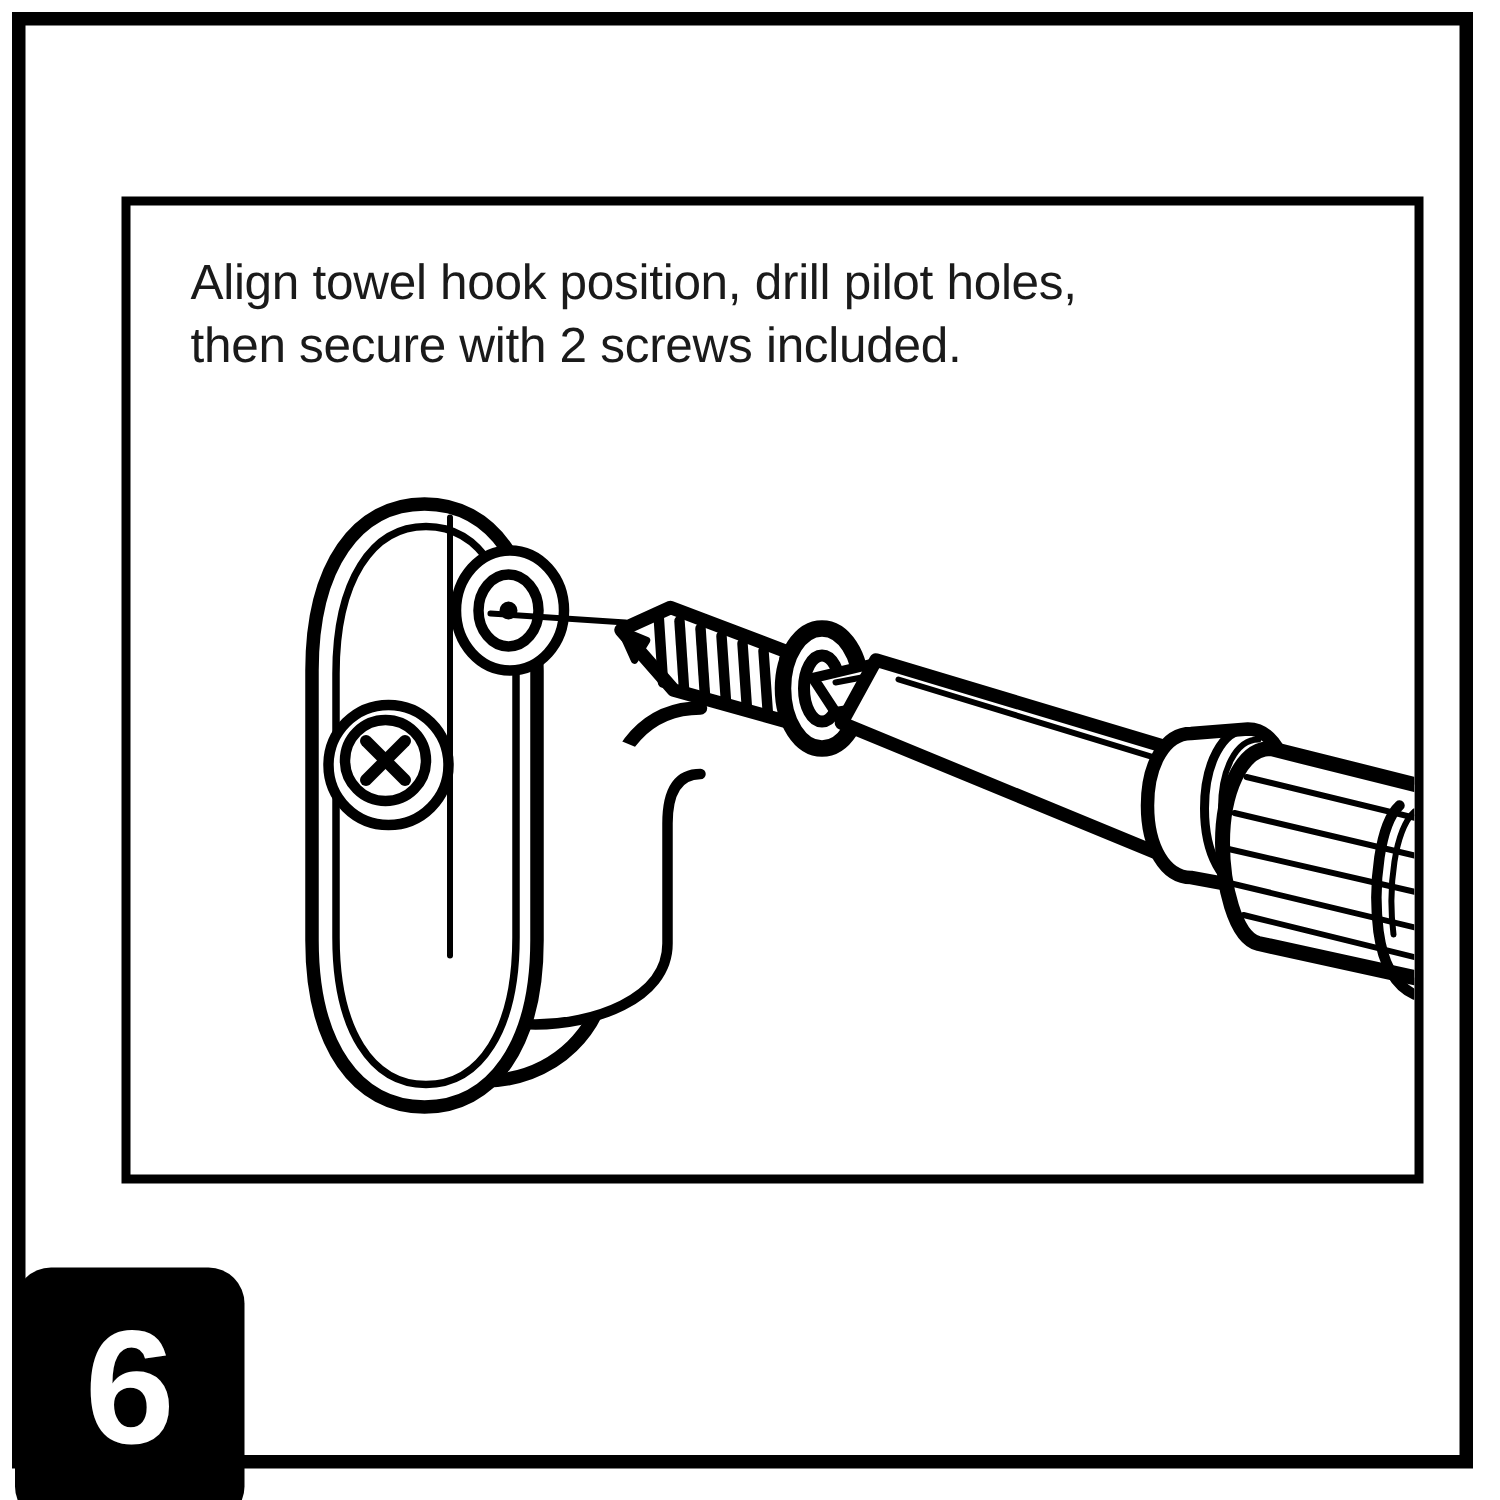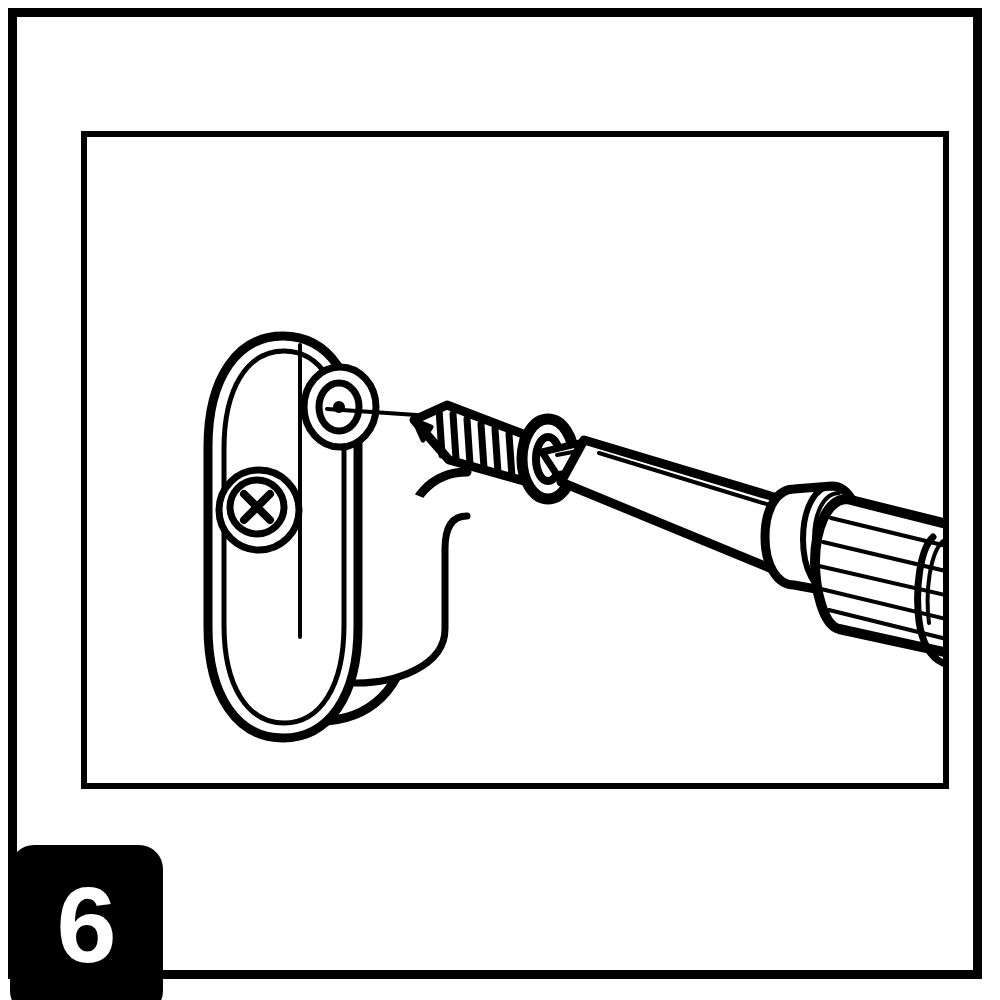--- a/index.html
+++ b/index.html
@@ -93,20 +93,22 @@
 </style>
 </head>
 <body>
 
 <div id="page">
 
   <div id="outer-frame">
 
     <div id="inner-panel">
 
+      <div id="caption">Align towel hook position, drill pilot holes,
+then secure with 2 screws included.</div>
 
       <svg id="illustration" viewBox="0 0 856 646" xmlns="http://www.w3.org/2000/svg">
 
         <g fill="none" stroke="#000000" stroke-linecap="round" stroke-linejoin="round">
 
           <path d="M 380 335
                    C 345 335 320 362 320 400
                    C 320 452 320 470 320 492
                    C 320 552 281 584 232 584
                    C 183 584 148 552 148 492

